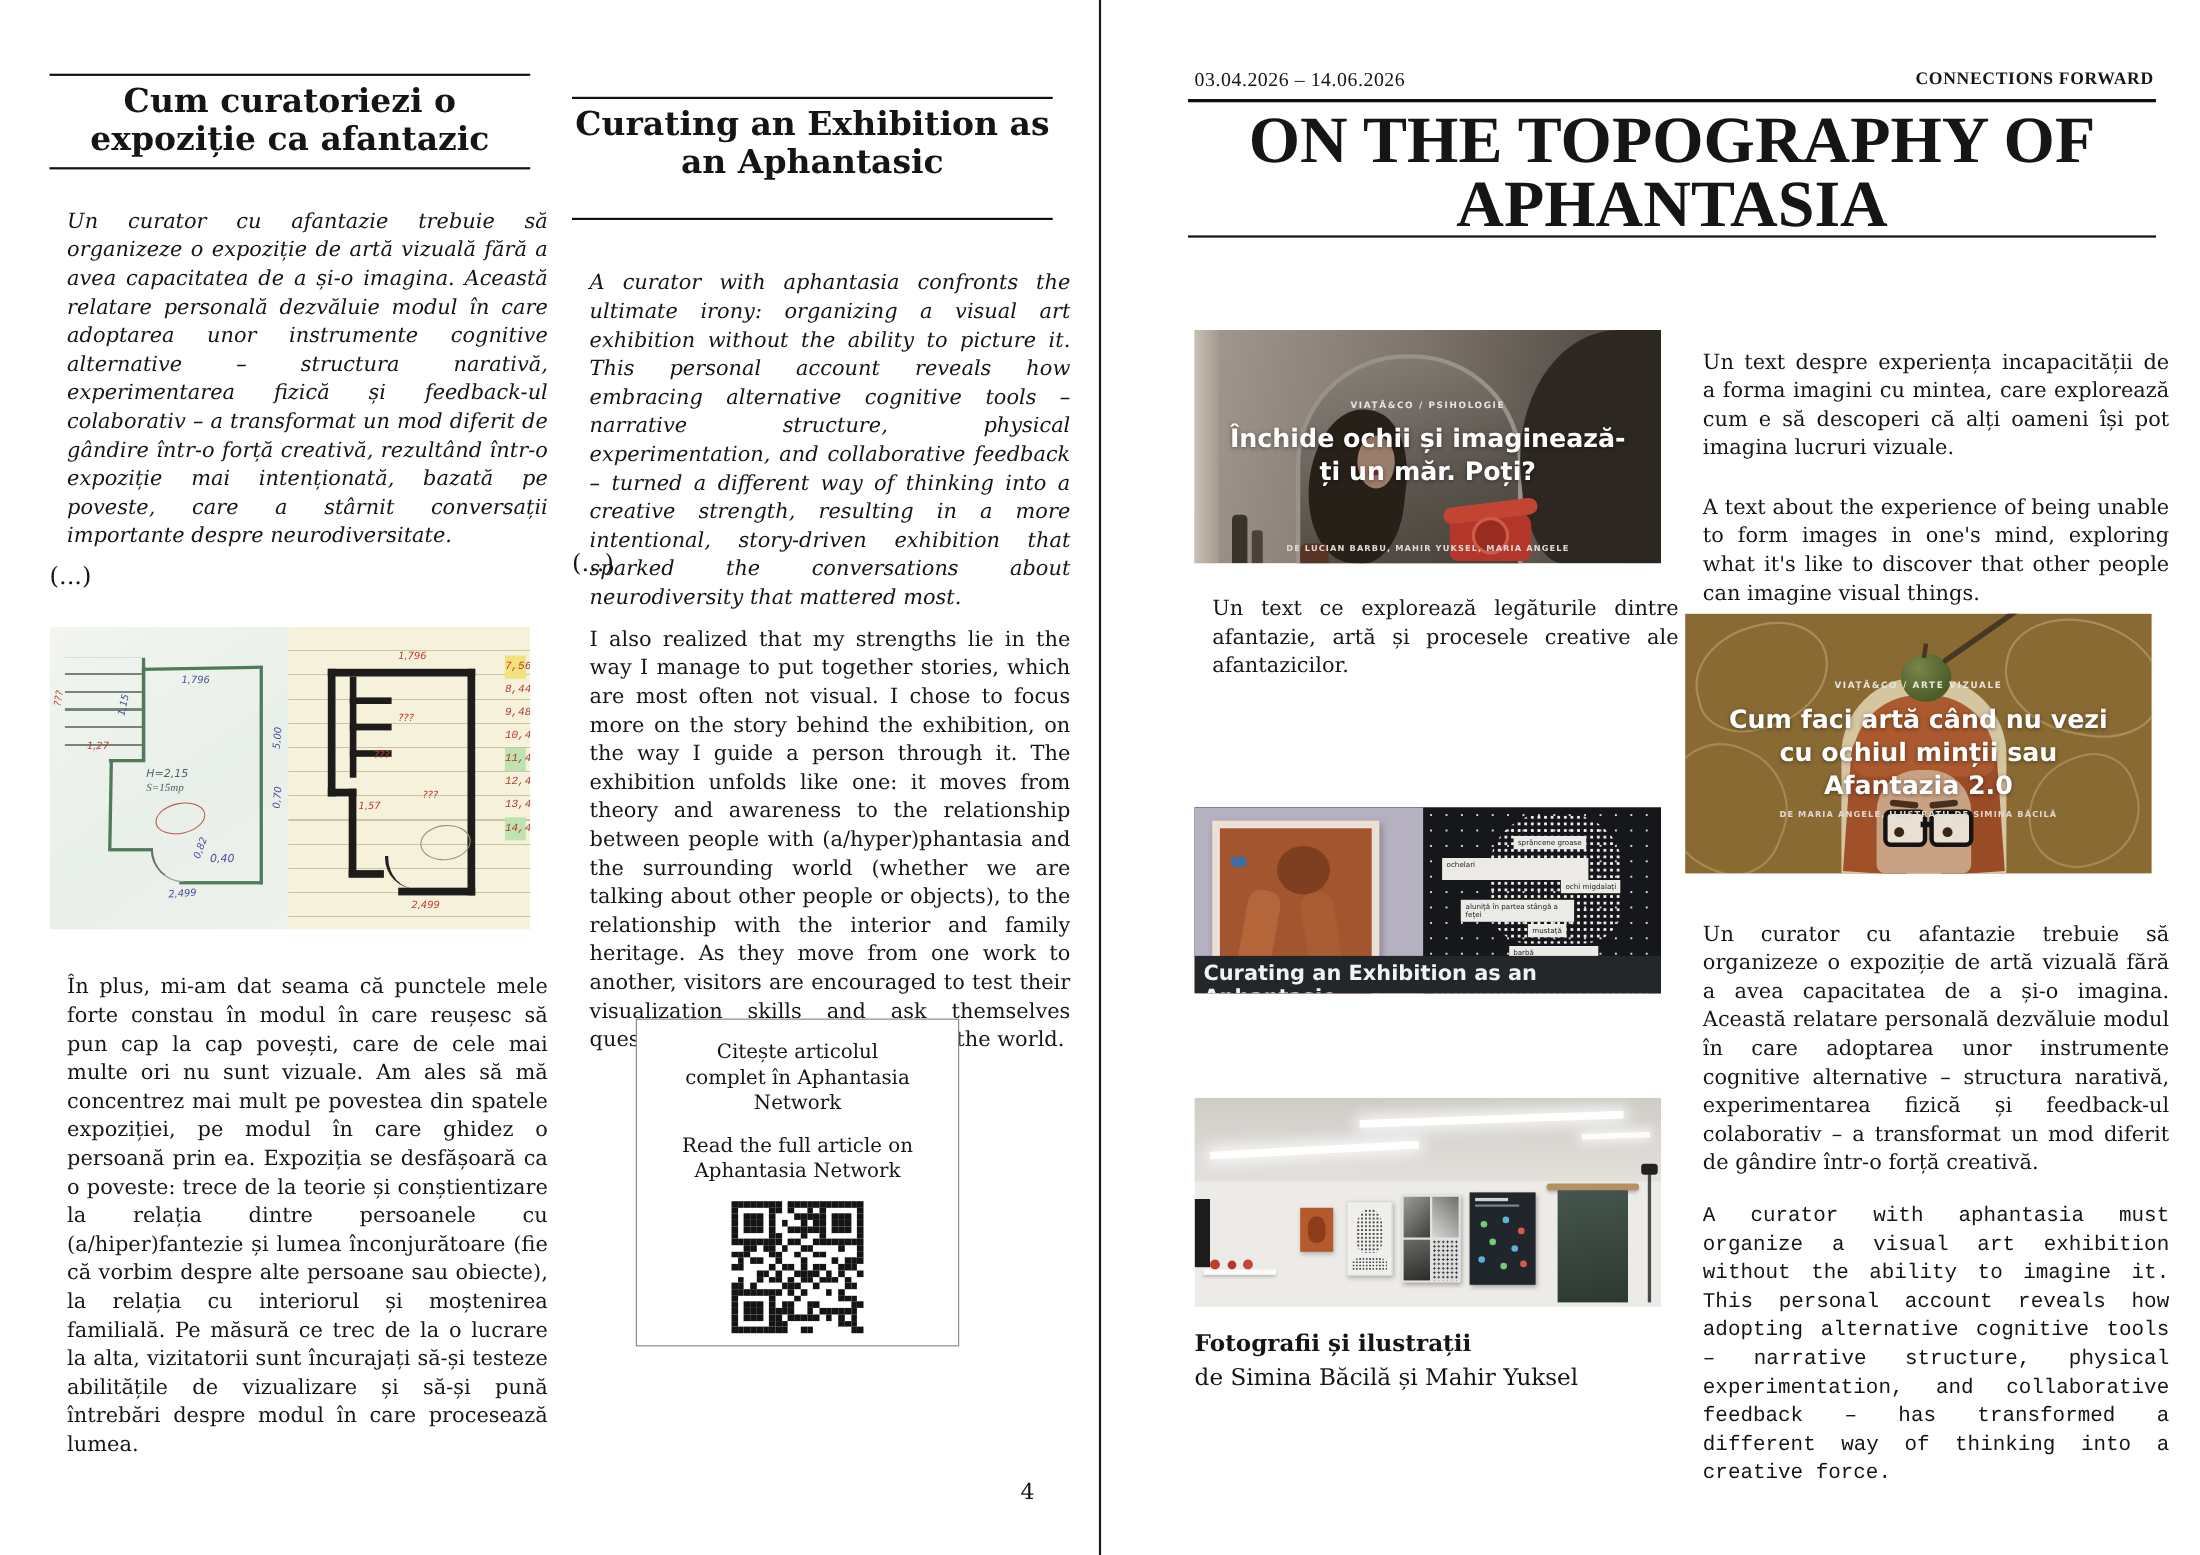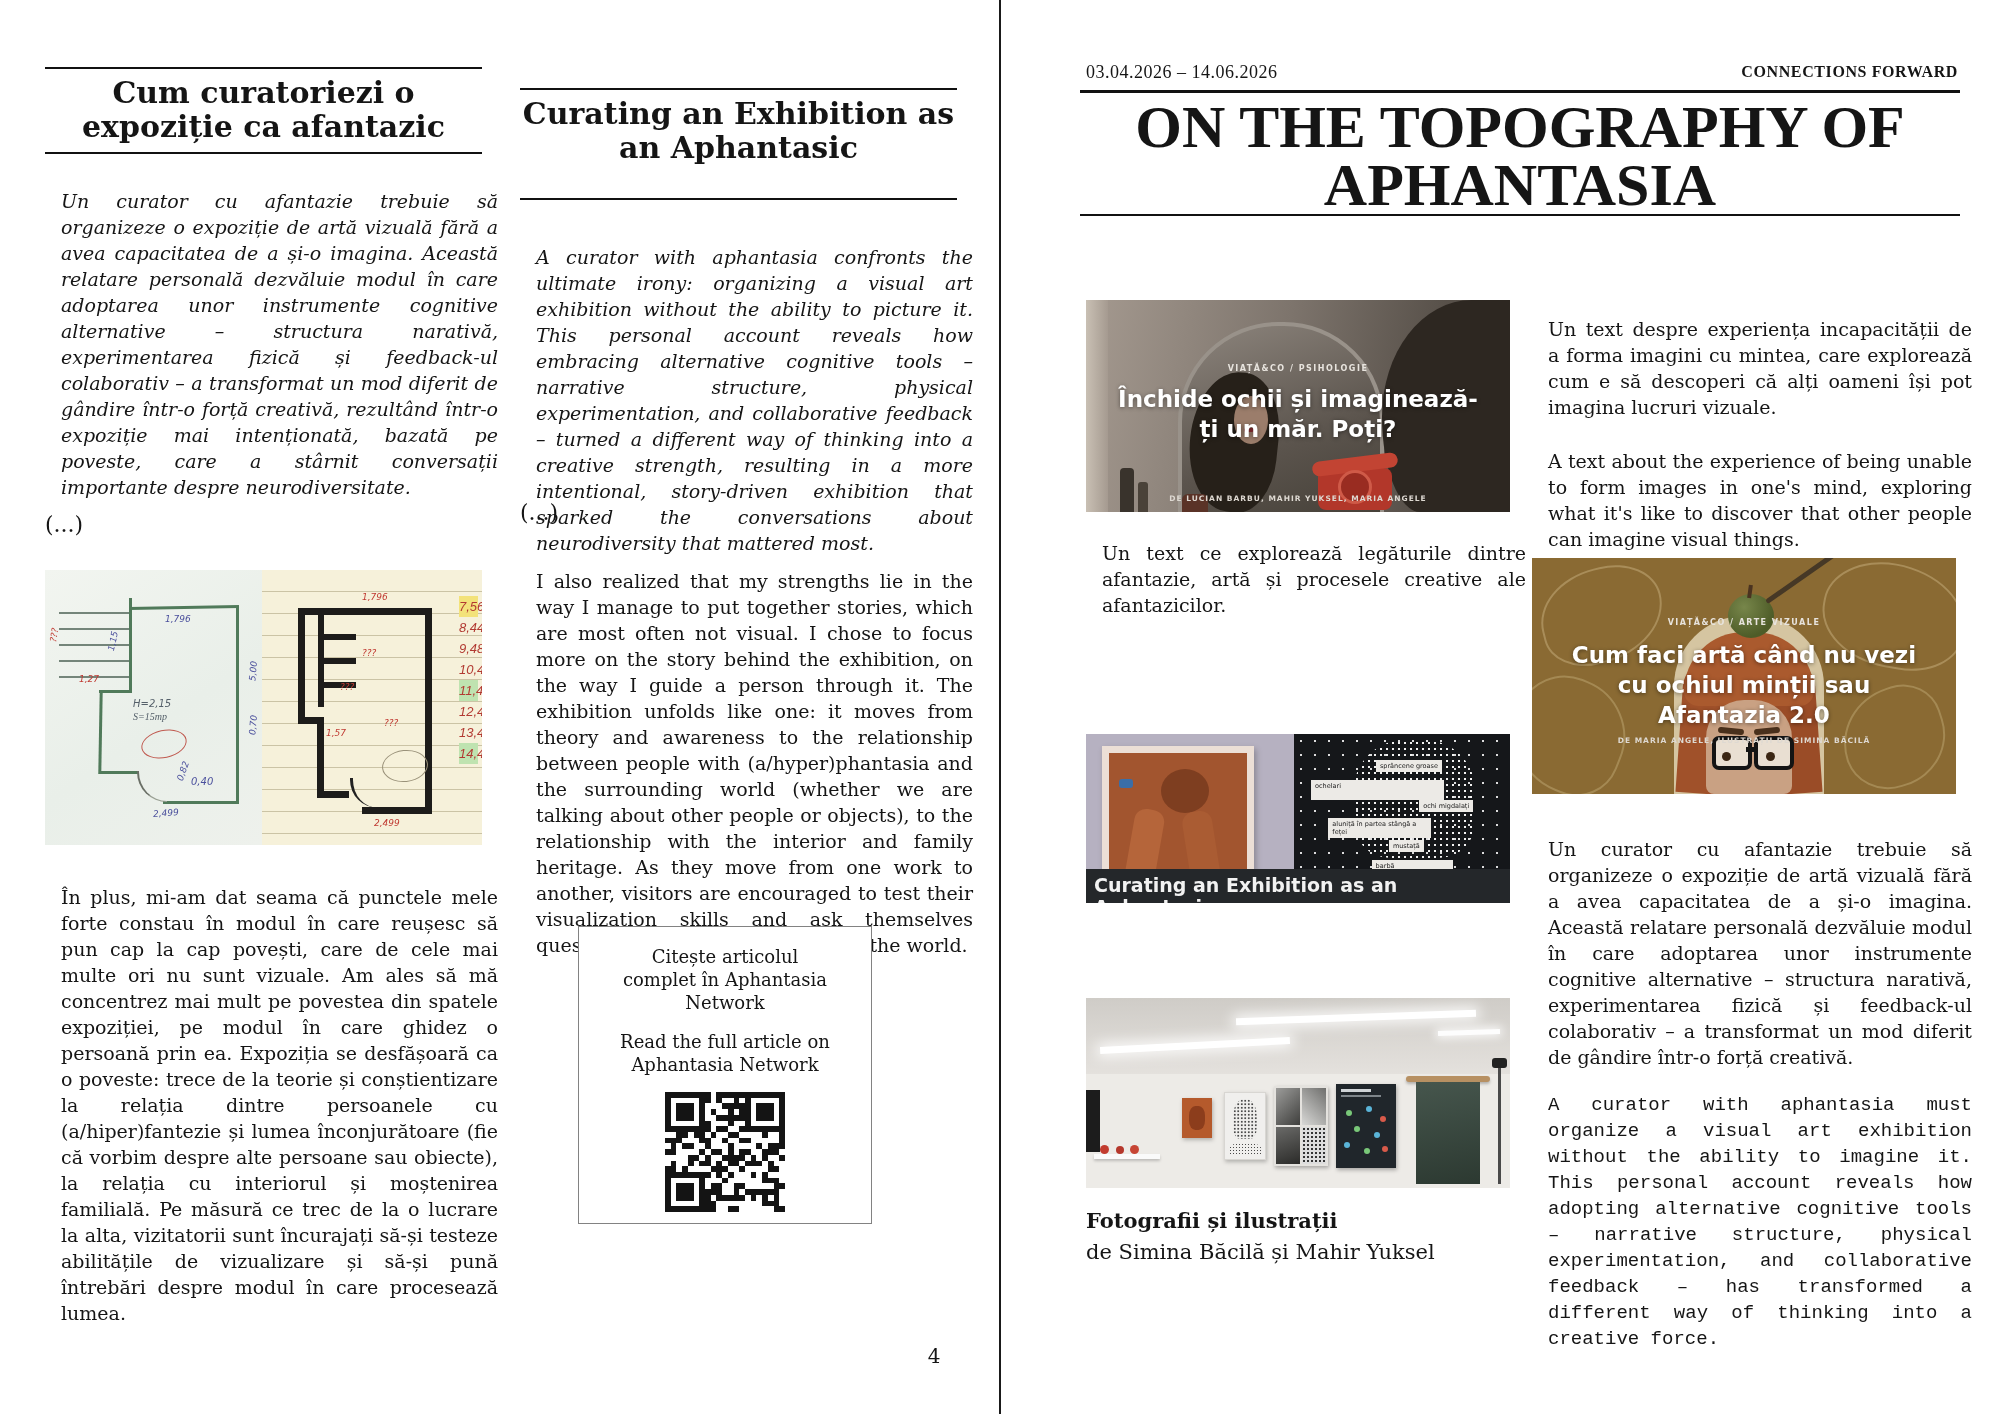--- a/index.html
+++ b/index.html
@@ -36,21 +36,21 @@
              background-size:6px 6px;}
   .dotsSparse{background-image:radial-gradient(rgba(255,255,255,.85) 1.1px,transparent 1.2px);
               background-size:14px 14px;}
   .lblBox{position:absolute;background:#eceae6;color:#222;font-family:"DejaVu Sans",sans-serif;
           font-size:6.5px;line-height:8px;padding:2px 4px;white-space:nowrap;}
   
   .sketchTxt{position:absolute;font-family:"DejaVu Sans",sans-serif;font-size:9px;font-style:italic;}
   .red{color:#c03a32;} .blue{color:#4a4f9c;} .pencil{color:#55606a;}
   .mline{position:absolute;background:#507a5a;}
   .kline{position:absolute;background:#1d1c1a;}
-  .marginNum{font-family:Liberation Sans, sans-serif;font-size:13px;font-style:italic;color:#b23a32;
+  .marginNum{font-family:Liberation Mono, monospace;font-size:10px;font-style:italic;color:#b23a32;
              line-height:21px;text-align:right;margin-left:15px;}
   .hlY{background:#f3e27a;} .hlG{background:#bfe3b0;}
   
   .qrBox{position:absolute;border:1px solid #828282;background:#fff;text-align:center;}
   .qrTxt{font-size:18px;line-height:23px;font-weight:normal;margin:16px;}
   .qr{display:grid;grid-template-columns:repeat(21,1fr);grid-template-rows:repeat(21,1fr);
       width:120px;height:120px;margin:14px auto 0;}
   .qr i{display:block;} .q1{background:#141414;}
   .creditBold{font-size:21px;font-weight:bold;margin:0;}
   .creditReg{font-size:21px;margin:0;}

